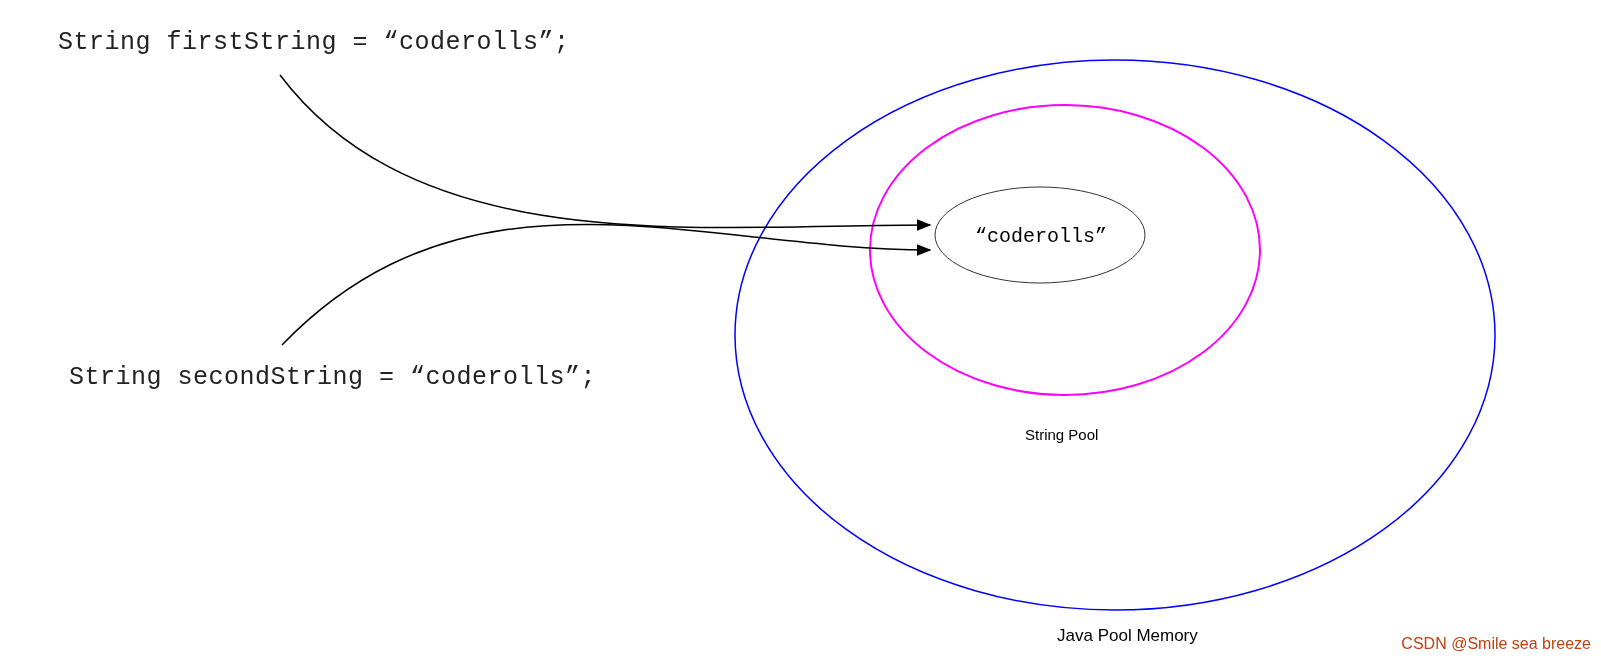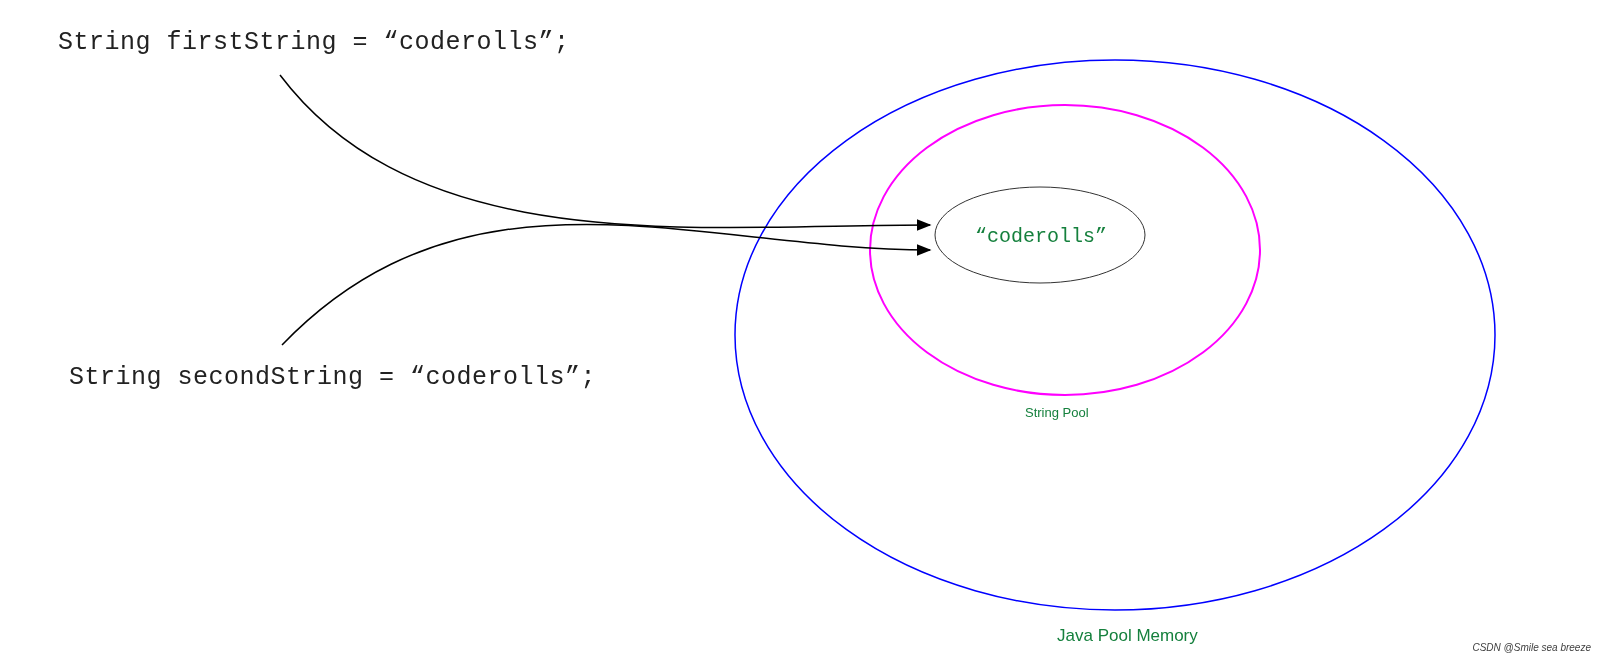--- a/index.html
+++ b/index.html
@@ -14,28 +14,27 @@
     .code-line {
       position: absolute;
       font-family: "Courier New", Courier, monospace;
       font-size: 25px;
       color: #222;
       letter-spacing: 0.5px;
     }
     .label {
       position: absolute;
       font-family: Arial, sans-serif;
-      color: #15803d;
+      color: #000000;
     }
     .watermark {
       position: absolute;
       font-family: Arial, sans-serif;
-      color: #404040;
-      font-size: 10px;
-      font-style: italic;
+      color: #c2410c;
+      font-size: 16px;
     }
     svg {
       position: absolute;
       top: 0;
       left: 0;
     }
   </style>
 </head>
 <body>
 
@@ -56,17 +55,17 @@
   <path d="M 280 75 C 420 260, 700 225, 930 225" fill="none" stroke="#000" stroke-width="1.5" marker-end="url(#arrowhead)"></path>
 
   <path d="M 282 345 C 470 150, 700 250, 930 250" fill="none" stroke="#000" stroke-width="1.5" marker-end="url(#arrowhead)"></path>
 </svg>
 
 <div class="code-line" style="left:58px; top:28px;">String firstString = “coderolls”;</div>
 <div class="code-line" style="left:57px; top:363px;margin-left:12px;">String secondString = “coderolls”;</div>
 
 <div class="label" style="left:975px; top:225px; font-family:'Courier New',monospace; font-size:20px;">“coderolls”</div>
 
-<div class="label" style="left:1025px; top:405px; font-size:13px;">String Pool</div>
+<div class="label" style="left:1025px; top:426px; font-size:15px;">String Pool</div>
 
 <div class="label" style="left:1057px; top:626px; font-size:17px;">Java Pool Memory</div>
 
 <div class="watermark" style="right:10px; bottom:5px;">CSDN @Smile sea breeze</div>
 
 </body></html>

